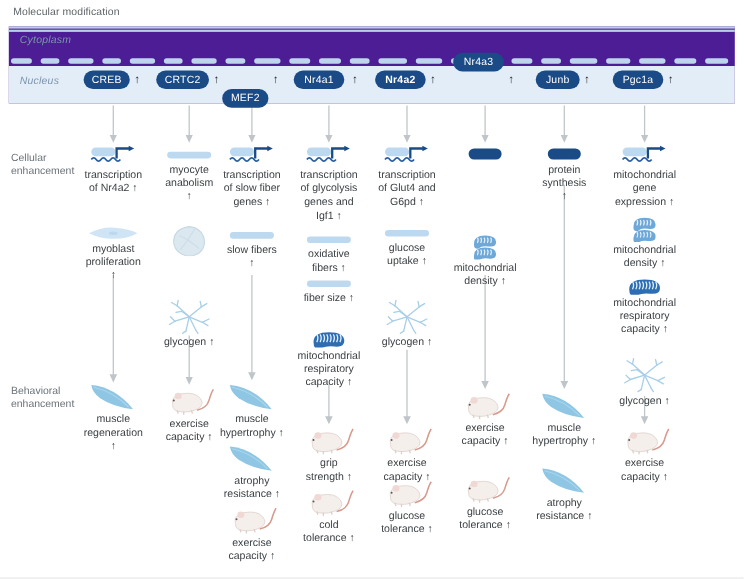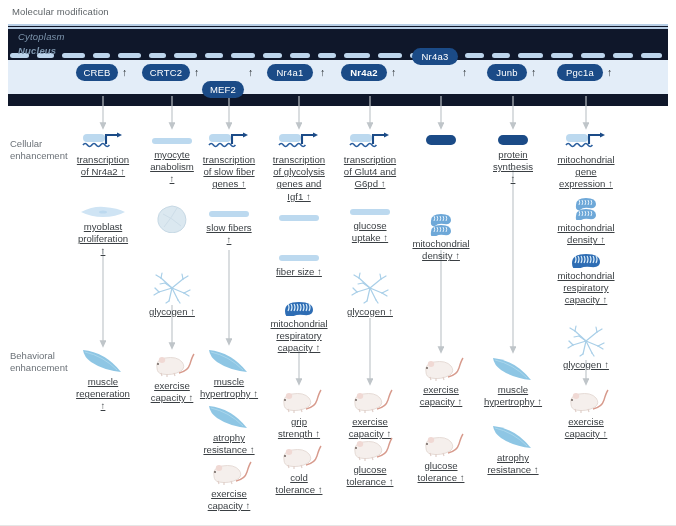--- a/index.html
+++ b/index.html
@@ -11,33 +11,33 @@
   .fig{position:absolute;inset:0;background:#fff;}
 
   
   .toplabel{
     position:absolute;left:12px;top:6px;font-size:9.5px;color:#5e6468;
     letter-spacing:.1px;
   }
 
   
   .band{
-    position:absolute;left:8px;top:24px;width:660px;height:82px;
-    background:#0f172a;
+    position:absolute;left:8px;top:24px;width:660px;height:70px;
+    background:#4c1d95;
   }
   .band .rule{position:absolute;left:0;width:100%;background:#b9cfe6;}
   .rule1{top:0px;height:2px;background:#9fbddb;}
   .rule2{top:3px;height:1.5px;background:#cddff0;}
   .cytolabel{
     position:absolute;left:10px;top:7px;font-size:9.5px;font-style:italic;
     color:#7d95ad;letter-spacing:.2px;
   }
   .nuclabel{
-    position:absolute;left:10px;top:21px;font-size:9.5px;font-style:italic;
-    color:#7d95ad;letter-spacing:.2px;font-weight:bold;
+    position:absolute;left:10px;top:44px;font-size:9.5px;font-style:italic;
+    color:#7d95ad;letter-spacing:.2px;
   }
   .nucmem{position:absolute;left:0px;top:27px;width:100%;height:9px;}
   .dash{
     position:absolute;height:4.5px;border-radius:3px;background:#bdd5ec;
     top:2px;
   }
   .nucbody{
     position:absolute;left:0;top:36px;width:100%;height:34px;background:#e3edf8;
   }
 
@@ -55,21 +55,21 @@
   .rowlabel{
     position:absolute;font-size:9.5px;color:#6c7278;line-height:1.25;width:80px;
   }
 
   
   svg.ov{position:absolute;left:0;top:0;width:676px;height:526px;overflow:visible;}
 
   
   .node{position:absolute;text-align:center;}
   .node .cap{
-    font-size:9.6px;line-height:12.2px;color:#3a3f43;white-space:pre-line;text-decoration:underline;
+    font-size:9.6px;line-height:12.2px;color:#3a3f43;white-space:pre-line;
   }
   .ico{margin:0 auto 2px auto;display:block;}
 
   .bottomrule{position:absolute;left:0;bottom:0;width:100%;height:1px;background:#e6e6e6;}
 </style>
 </head>
 <body>
 
 <div class="fig">
 
@@ -290,20 +290,22 @@
         </svg>
         <div class="cap">transcription
 of glycolysis
 genes and
 Igf1 ↑</div>
       </div>
       <div class="node" style="left: 259px; top: 212px; width: 80px;">
         <svg class="ico" width="44" height="12" viewBox="0 0 44 12">
           <rect x="2" y="3" width="40" height="6" rx="3" fill="#bcd9ef"></rect>
         </svg>
+        <div class="cap">oxidative
+fibers ↑</div>
       </div>
       <div class="node" style="left: 259px; top: 252px; width: 80px;">
         <svg class="ico" width="44" height="12" viewBox="0 0 44 12">
           <rect x="2" y="3" width="40" height="6" rx="3" fill="#bcd9ef"></rect>
         </svg>
         <div class="cap">fiber size ↑</div>
       </div>
       <div class="node" style="left: 259px; top: 300px; width: 80px;">
         <svg class="ico" width="34" height="16" viewBox="0 0 34 16">
           <path d="M3 11 q0 -9 14 -9 q14 0 14 8 q0 6 -9 5 q-8 -1 -12 2 q-7 2 -7 -6 Z" fill="#2e6db4"></path>

